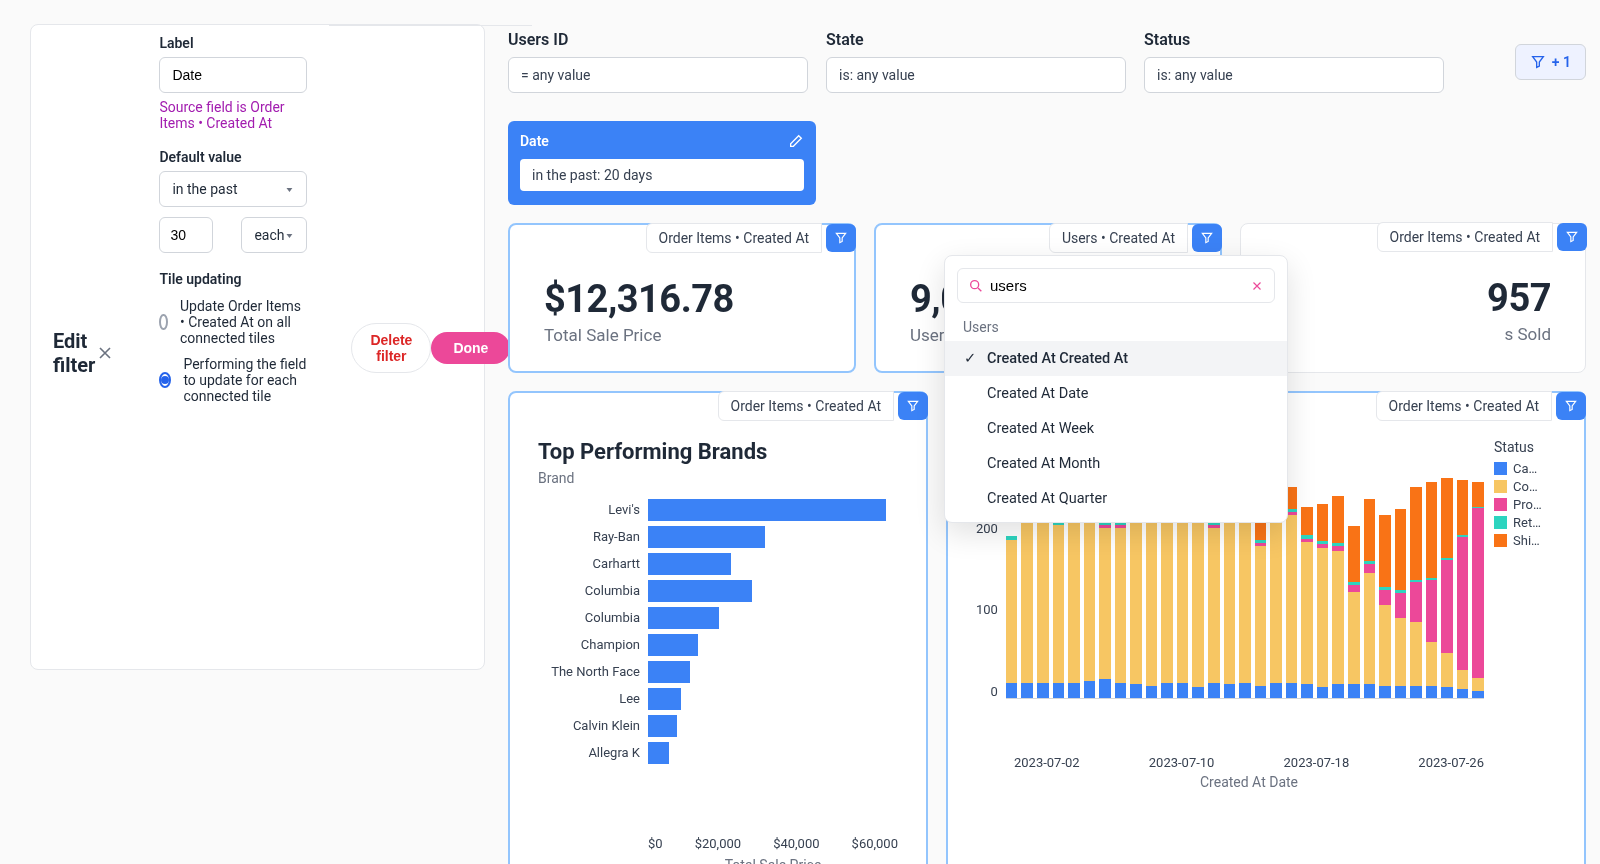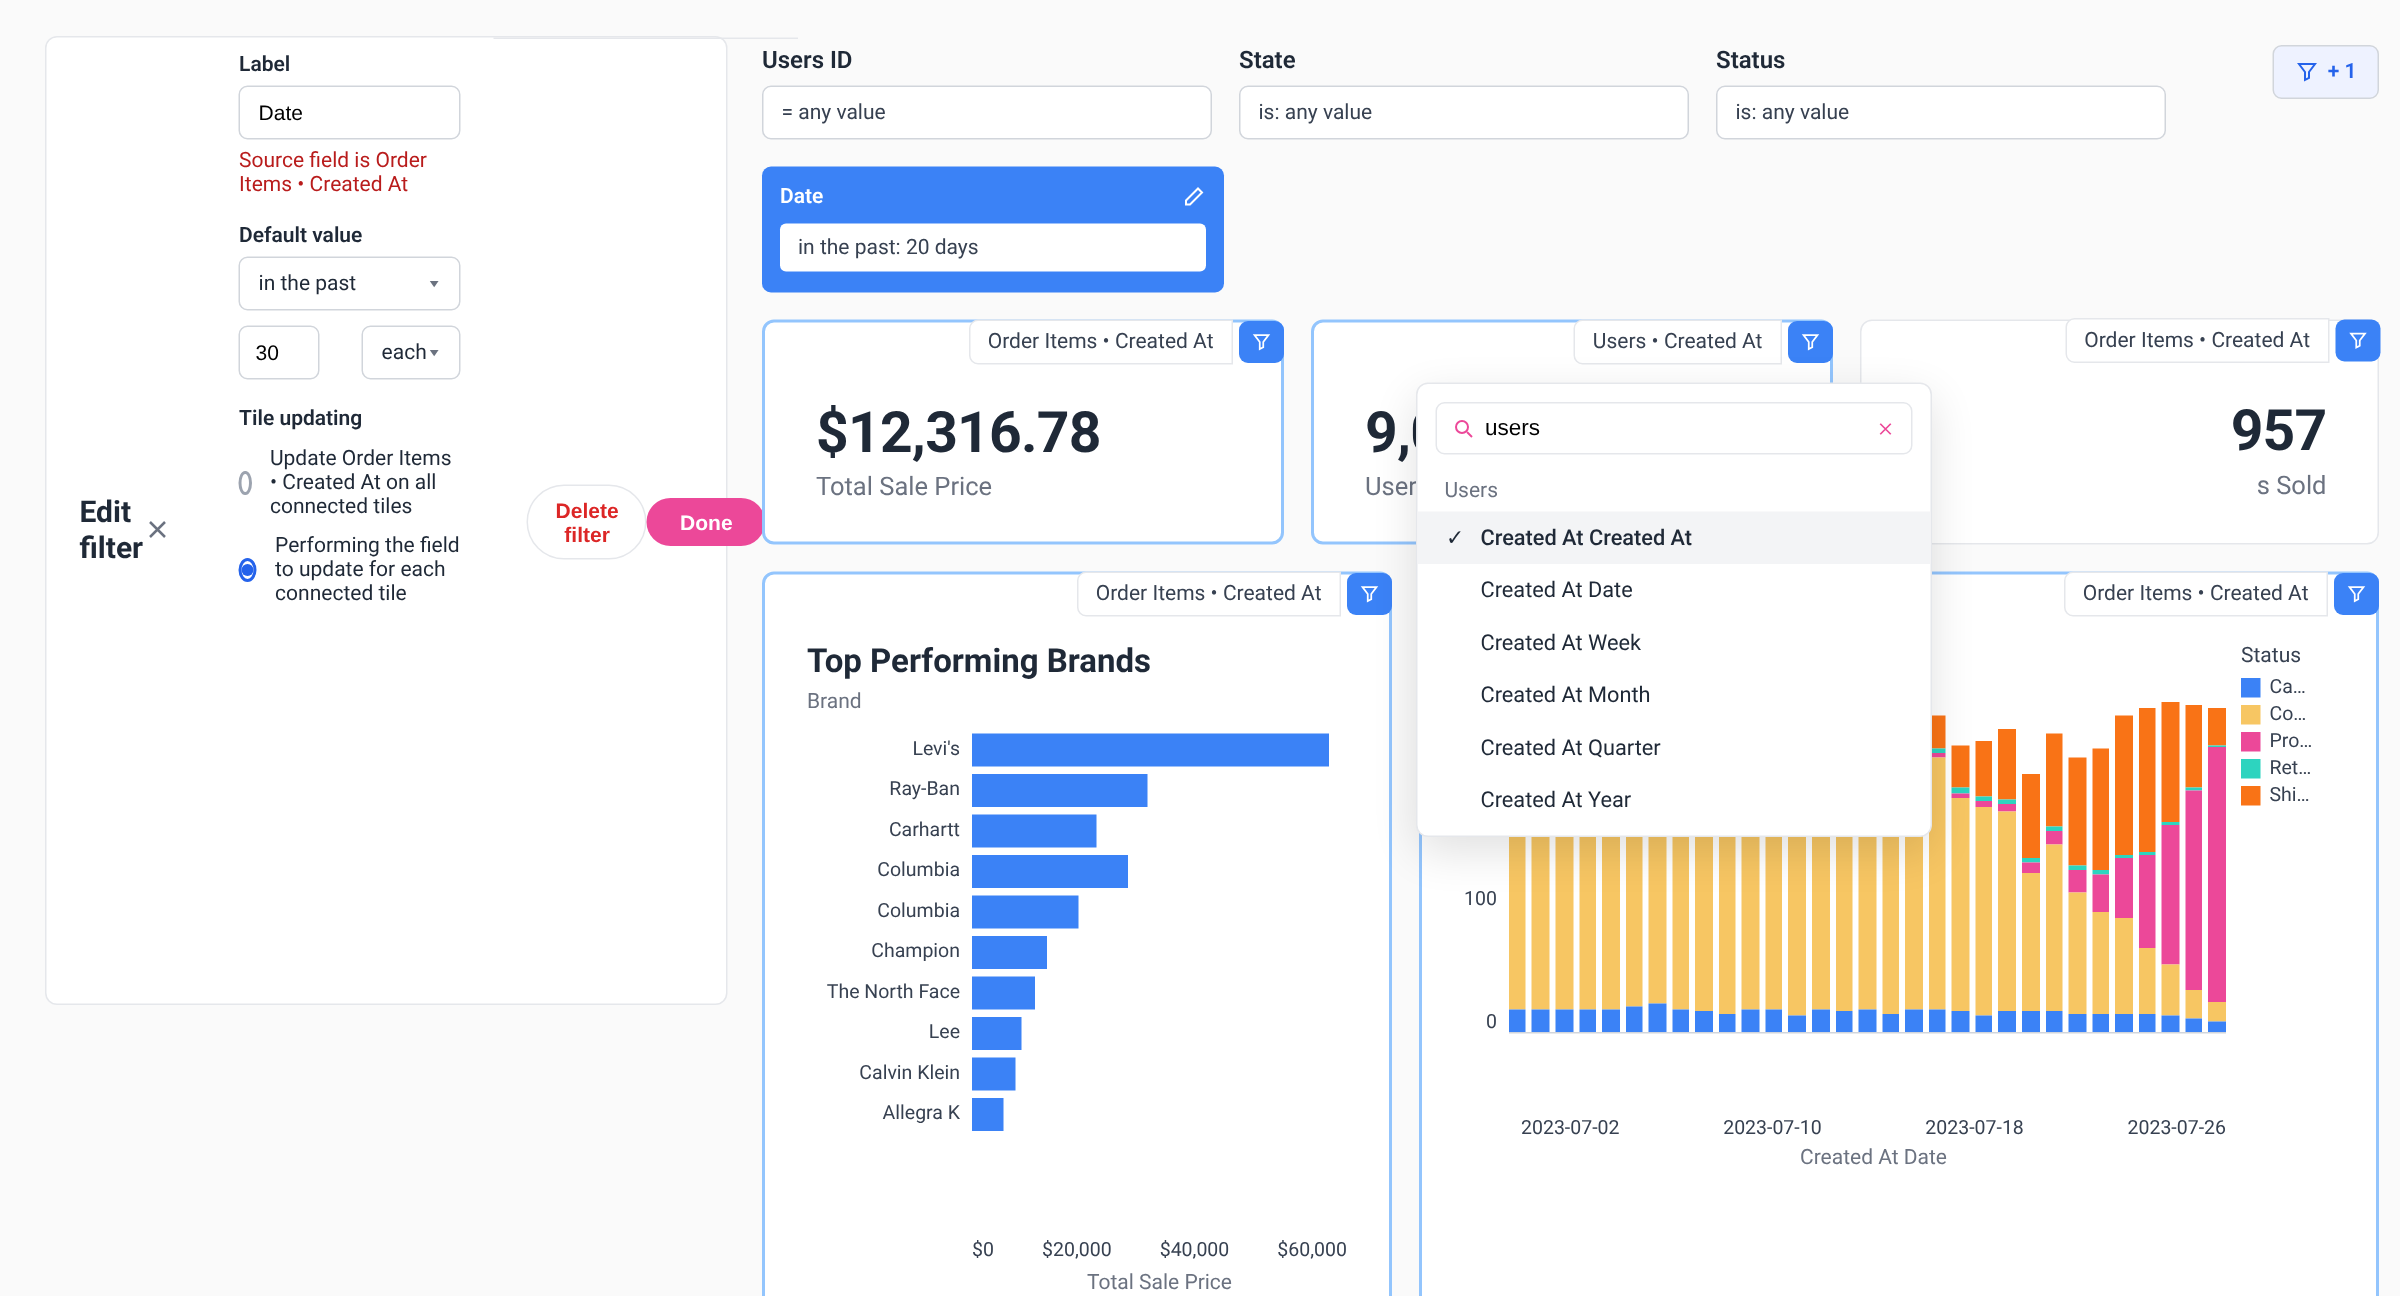--- a/index.html
+++ b/index.html
@@ -47,21 +47,21 @@
   }
   .field-label { font-size: 14px; font-weight: 600; margin-bottom: 6px; }
   .text-input {
     width: 100%;
     border: 1px solid #d1d5db;
     border-radius: 6px;
     padding: 9px 12px;
     font-size: 14px;
     background: #fff;
   }
-  .helper-text { color: #b91c1c; font-size: 14px; margin-top: 6px; }
+  .helper-text { color: #a21caf; font-size: 14px; margin-top: 6px; }
   .select {
     width: 100%;
     border: 1px solid #d1d5db;
     border-radius: 6px;
     padding: 9px 12px;
     font-size: 14px;
     background: #fff;
     display: flex;
     justify-content: space-between;
     align-items: center;
@@ -134,22 +134,22 @@
   .main {
     position: absolute;
     left: 508px;
     top: 0;
     right: 0;
     padding: 30px 14px 0 0;
   }
   .filters-row {
     display: flex;
     gap: 18px;
-    align-items: flex-start;
-    margin-bottom: 18px;
+    align-items: center;
+    margin-bottom: 28px;
   }
   .filter-group { flex: 0 0 300px; }
   .filter-label { font-size: 16px; font-weight: 600; margin-bottom: 8px; }
   .filter-box {
     border: 1px solid #d1d5db;
     border-radius: 6px;
     padding: 9px 12px;
     background: #fff;
     font-size: 14px;
     color: #374151;
@@ -808,18 +808,14 @@
         <span>Created At Week</span>
       </div>
       <div class="pop-item">
         <span class="check"></span>
         <span>Created At Month</span>
       </div>
       <div class="pop-item">
         <span class="check"></span>
         <span>Created At Quarter</span>
       </div>
-      <div class="pop-item">
-        <span class="check"></span>
-        <span>Created At Year</span>
-      </div>
     </div>
 </div>
 
 </body></html>

